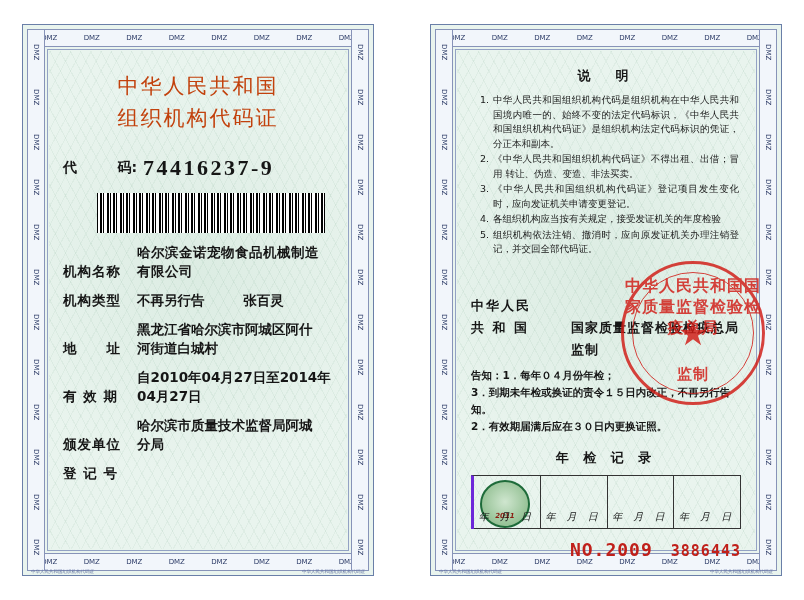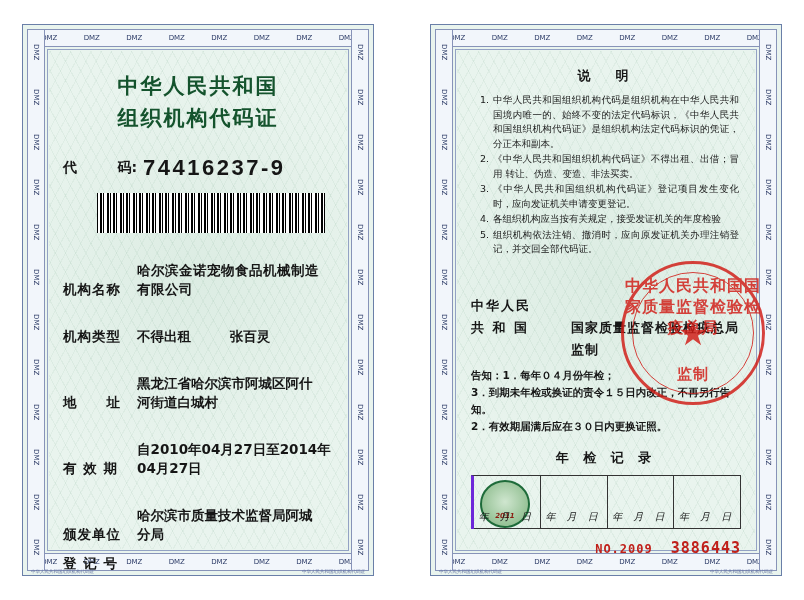--- a/index.html
+++ b/index.html
@@ -98,25 +98,25 @@
     left: 26px; right: 26px; top: 26px; bottom: 26px;
     padding: 10px 14px;
     box-sizing: border-box;
     color: #161616;
   }
 
   
   .title {
     text-align: center;
     font-family: "DejaVu Sans", "Liberation Sans", sans-serif;
-    font-weight: bold;
+    font-weight: normal;
     font-size: 21px;
     line-height: 30px;
     letter-spacing: 2px;
-    color: #14532d;
+    color: #c2410c;
     margin-top: 10px;
   }
   .title-line2 { margin-top: 2px; }
 
   .row {
     display: flex;
     align-items: flex-end;
     margin-top: 10px;
     font-size: 13px;
   }
@@ -130,39 +130,38 @@
   }
   .row .lbl.spaced {
     display: flex;
     justify-content: space-between;
   }
   .row .val {
     flex: 1;
     line-height: 19px;
     font-size: 13.5px;
     font-weight: bold;
-    margin-top: 18px;
   }
 
   .code-row {
     display: flex;
     align-items: center;
     margin-top: 22px;
   }
   .code-label {
     width: 74px;
     flex: 0 0 74px;
     font-weight: bold;
     font-size: 14px;
     display: flex;
     justify-content: space-between;
     letter-spacing: 0;
   }
   .code-value {
-    font-family: Liberation Sans, sans-serif;
+    font-family: Liberation Serif, serif;
     font-weight: bold;
     font-size: 22px;
     letter-spacing: 2.5px;
     margin-left: 6px;
   }
 
   .barcode {
     margin: 12px 8px 0 34px;
     height: 40px;
     background-image: repeating-linear-gradient(
@@ -324,21 +323,21 @@
 
   .serial {
     margin-top: 10px;
     text-align: right;
     color: #c0201a;
     font-family: "DejaVu Sans Mono", "Liberation Mono", monospace;
     font-size: 15px;
     font-weight: bold;
     letter-spacing: 1px;
   }
-  .serial .pre { font-size: 12px; margin-right: 8px; }
+  .serial .pre { font-size: 18px; margin-right: 8px; }
 
   .micro-bottom {
     position: absolute;
     left: 8px; right: 8px; bottom: 1px;
     font-size: 4.5px;
     color: #6070a0;
     display: flex;
     justify-content: space-between;
   }
 </style>
@@ -428,21 +427,21 @@
 
       <div class="row namerow">
         <div class="lbl">机构名称</div>
         <div class="val multiline2">哈尔滨金诺宠物食品机械制造
 有限公司</div>
       </div>
 
       <div class="row typerow">
         <div class="lbl">机构类型</div>
         <div class="val">
-          <span>不得出租</span>
+          <span>不再另行告</span>
           <span class="rep">张百灵</span>
         </div>
       </div>
 
       <div class="row">
         <div class="lbl spaced">地　　址</div>
         <div class="val multiline2">黑龙江省哈尔滨市阿城区阿什
 河街道白城村</div>
       </div>
 

